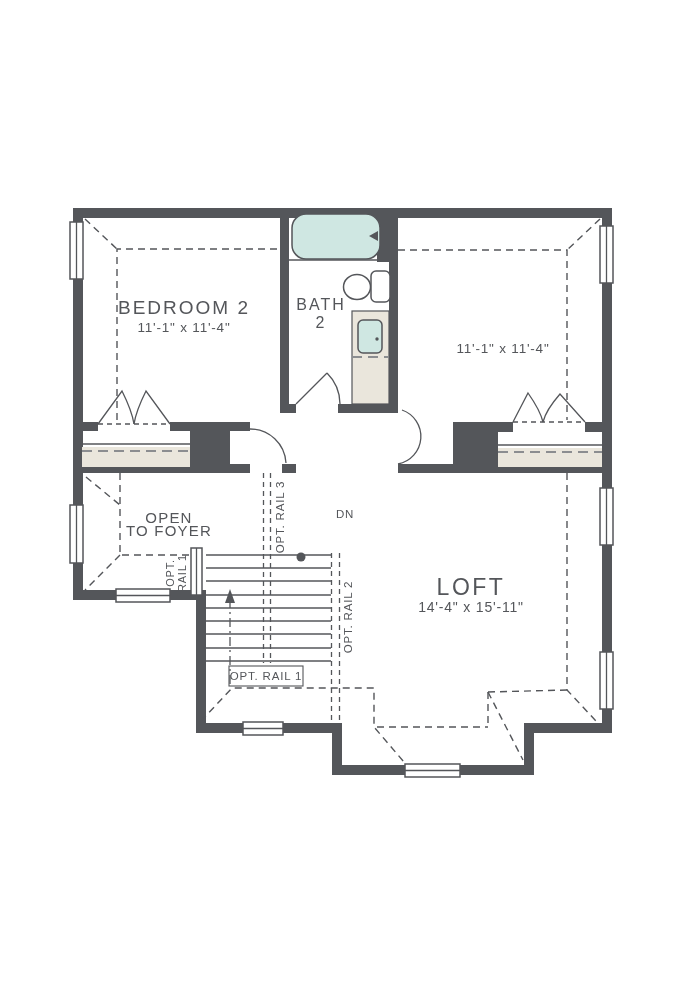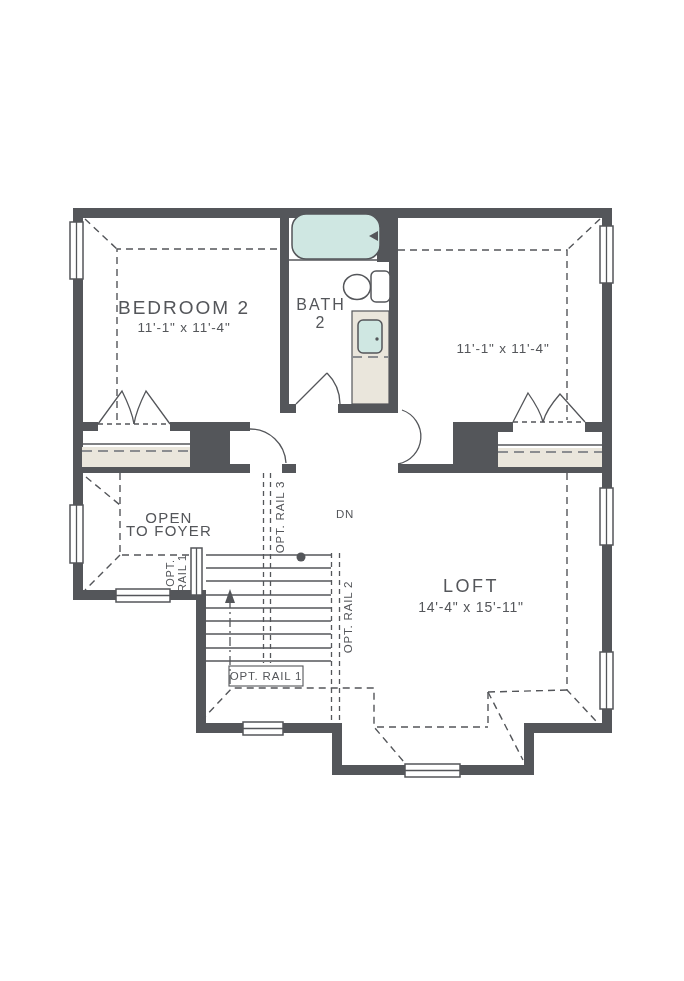--- a/index.html
+++ b/index.html
@@ -29,21 +29,21 @@
   .shelf{fill:var(--cabinet);stroke:none;}
   .boxln{fill:none;stroke:var(--wall);stroke-width:1.1;}
   .dark{fill:var(--wall);}
   .lbl{
     position:absolute;transform:translate(-50%,-50%);
     white-space:pre-line;text-align:center;color:var(--text);line-height:1.08;
   }
   .lbl.rot{transform:translate(-50%,-50%) rotate(-90deg);}
   .room-name{font-size:19px;letter-spacing:2px;}
   .room-dims{font-size:13.5px;letter-spacing:0.8px;}
-  .loft-name{font-size:18px;letter-spacing:2.5px;}
+  .loft-name{font-size:23px;letter-spacing:2.5px;}
   .loft-dims{font-size:14px;letter-spacing:0.8px;}
   .bath-name{font-size:16px;letter-spacing:2px;}
   .small-lbl{font-size:11.5px;letter-spacing:0.8px;}
   .foyer-lbl{font-size:15px;letter-spacing:1.2px;line-height:13px;}
 </style>
 </head>
 <body>
 
 <div id="plan">
   <svg width="684" height="981" viewBox="0 0 684 981">

